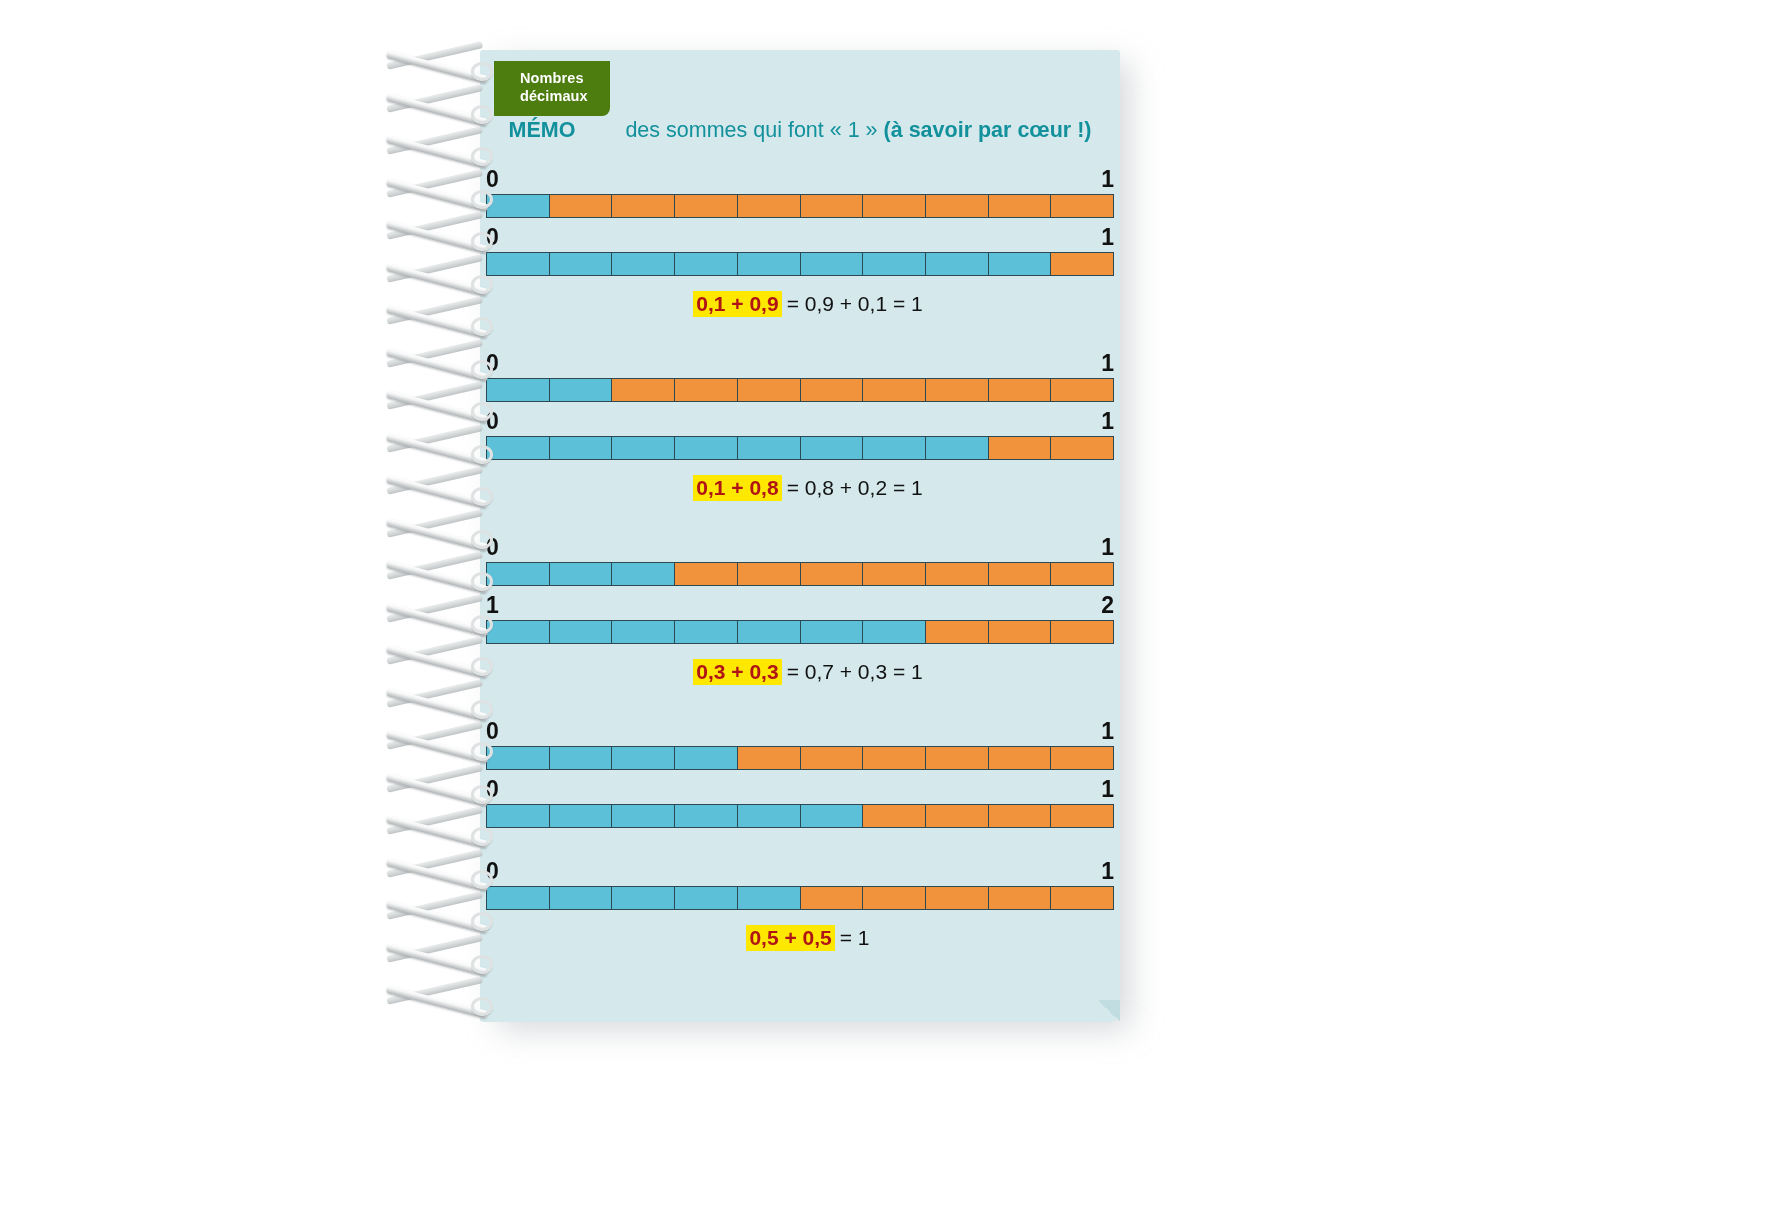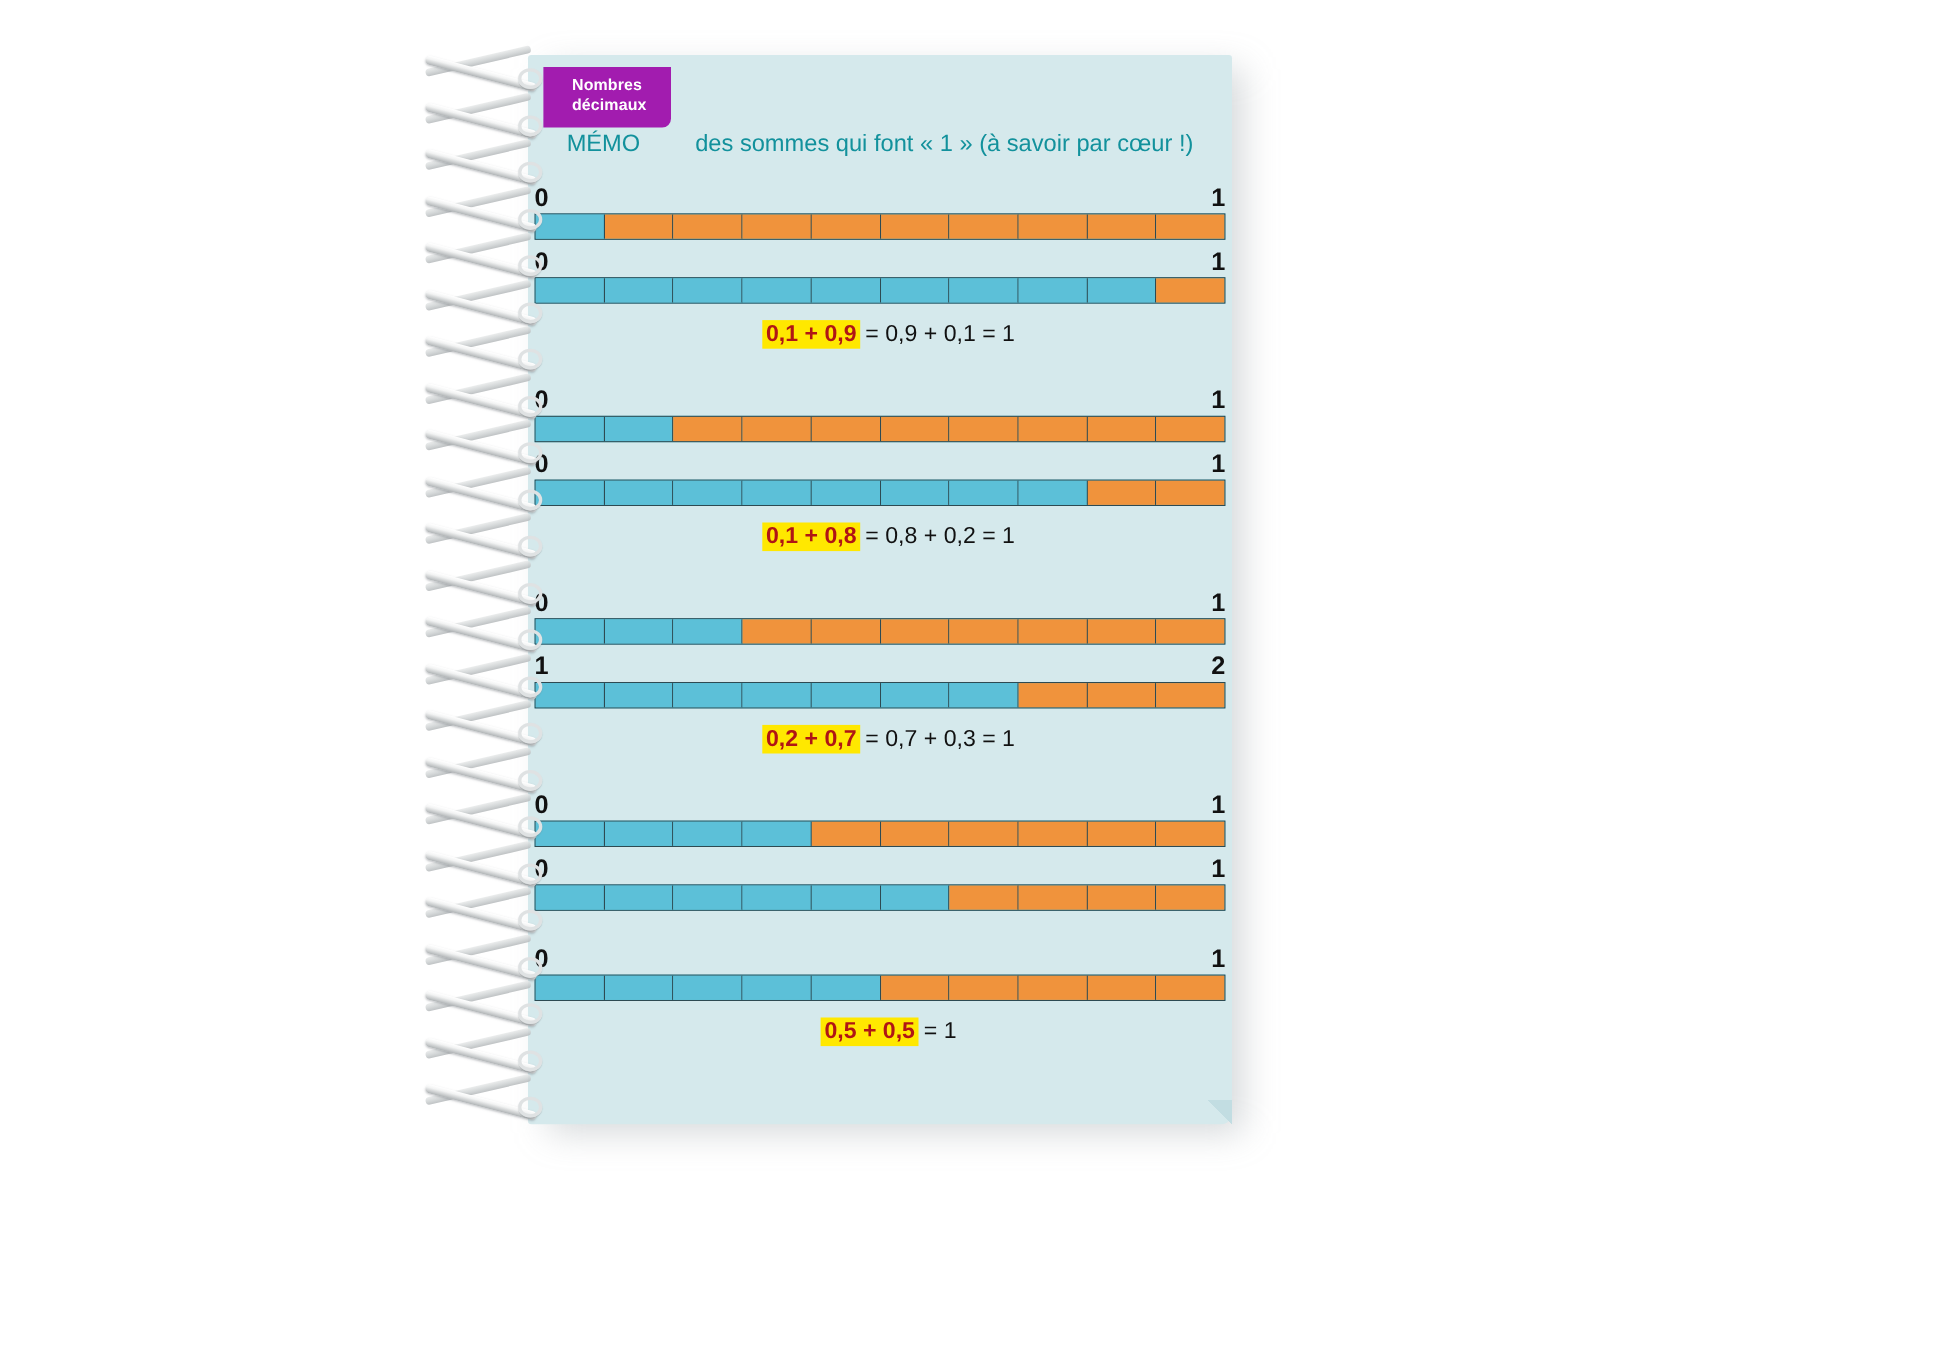--- a/index.html
+++ b/index.html
@@ -96,21 +96,21 @@
     border-radius: 50%;
     background: transparent;
     box-shadow: 0 1px 1px rgba(120,125,130,0.35);
   }
 
   
   #category-tag {
     position: absolute;
     left: 14px;
     top: 11px;
-    background: #a21caf;
+    background: #4d7c0f;
     color: #ffffff;
     border-radius: 0 0 8px 0;
     padding: 9px 22px 11px 26px;
     font-size: 14.5px;
     font-weight: bold;
     line-height: 1.22;
     letter-spacing: 0.1px;
   }
   #category-tag .tag-line { display: block; }
 
@@ -118,21 +118,21 @@
   #memo-title {
     position: absolute;
     left: 0;
     top: 68px;
     width: 640px;
     text-align: center;
     color: #12919c;
     font-size: 21.5px;
     white-space: nowrap;
   }
-  #memo-title .t-strong { font-weight: normal; text-align: center; }
+  #memo-title .t-strong { font-weight: bold; text-align: center; }
   #memo-title .t-normal { font-weight: normal; margin-left: 44px; }
 
   
   #groups {
     position: absolute;
     left: 0;
     top: 114px;
     width: 640px;
   }
   .bar-group { position: relative; }
@@ -330,21 +330,21 @@
             <div class="seg seg-blue"></div>
             <div class="seg seg-blue"></div>
             <div class="seg seg-blue"></div>
             <div class="seg seg-blue"></div>
             <div class="seg seg-blue"></div>
             <div class="seg seg-orange"></div>
             <div class="seg seg-orange"></div>
             <div class="seg seg-orange"></div>
           </div>
         </div>
-        <div class="formula-row"><div class="formula"><span class="hl">0,2 + 0,7</span><span class="rest">= 0,7 + 0,3 = 1</span></div></div>
+        <div class="formula-row"><div class="formula"><span class="hl">0,3 + 0,3</span><span class="rest">= 0,7 + 0,3 = 1</span></div></div>
       </div>
       <div class="group-gap"></div>
       <div class="bar-group">
         <div class="bar-row">
           <div class="endpoint-labels">
             <span class="endpoint-left">0</span>
             <span class="endpoint-right">1</span>
           </div>
           <div class="number-bar">
             <div class="seg seg-blue"></div>

